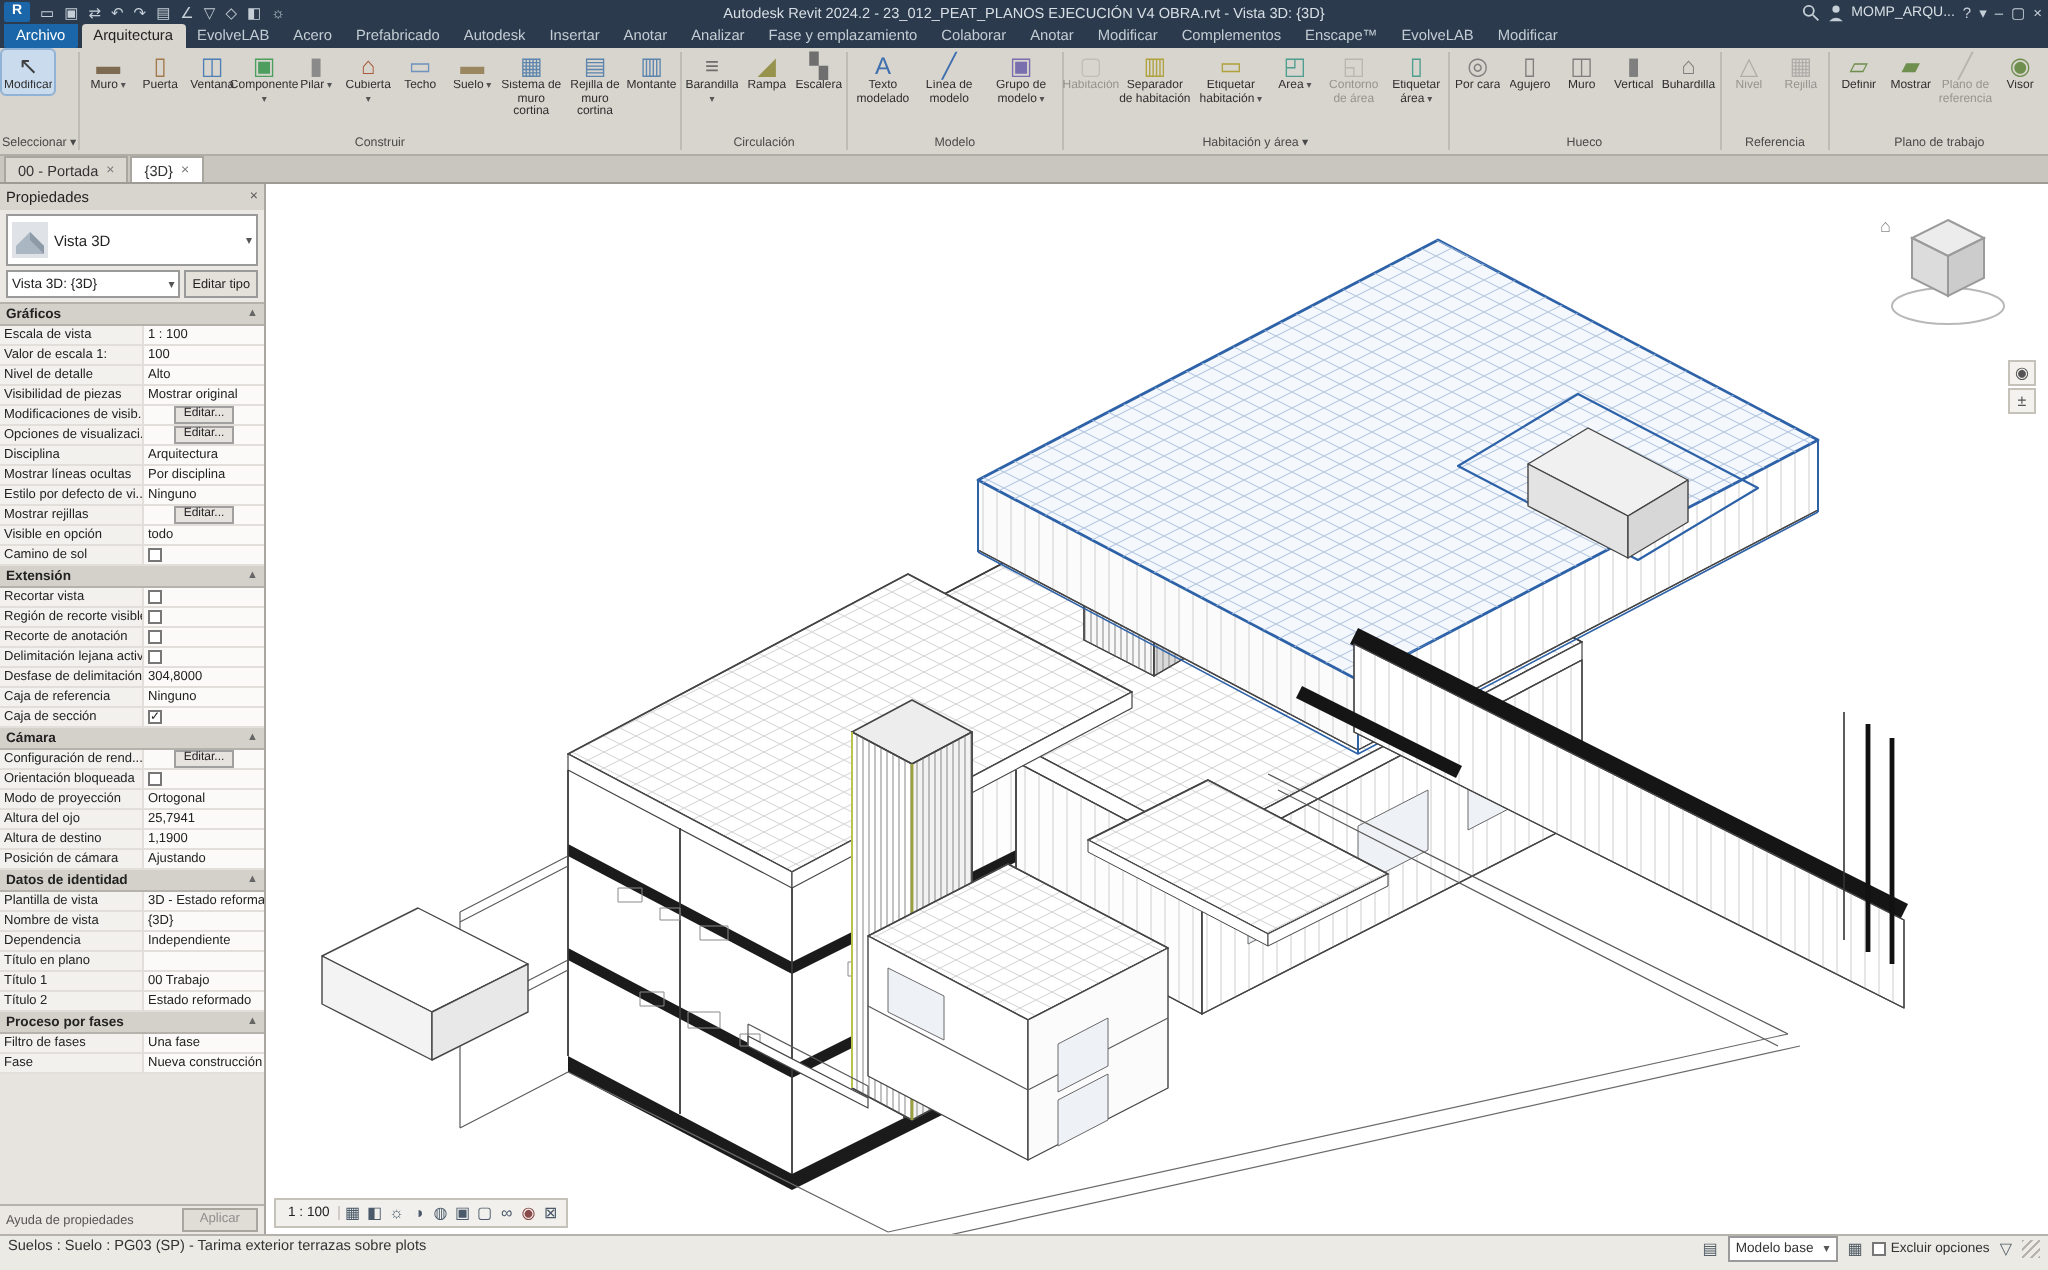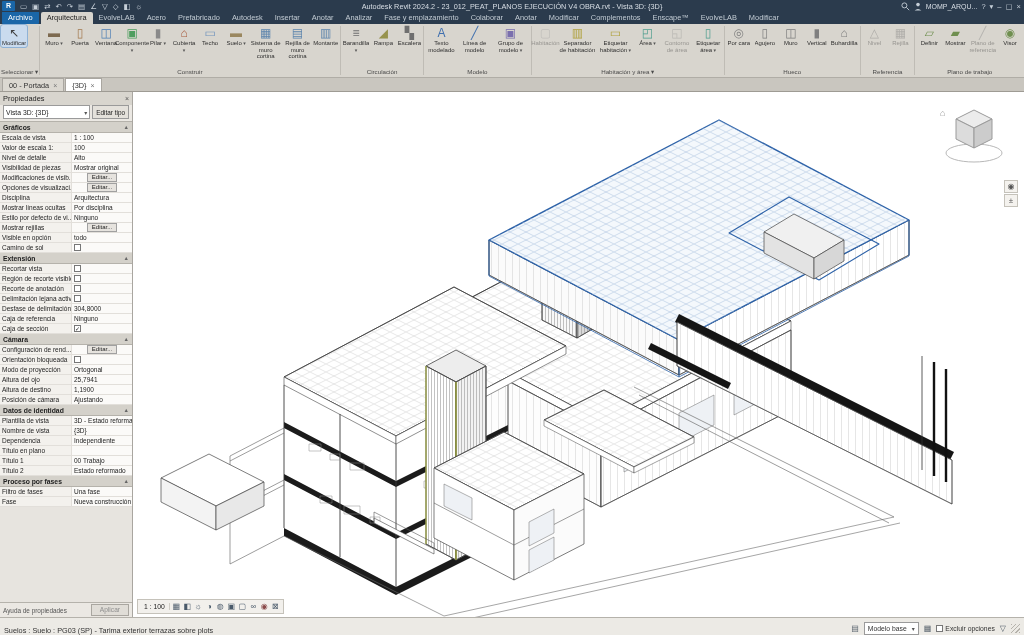--- a/index.html
+++ b/index.html
@@ -80,21 +80,21 @@
   .viewcube{position:absolute;right:14px;top:8px;width:72px;height:72px}
   .navbar{position:absolute;right:6px;top:88px;display:flex;flex-direction:column;gap:1px}
   .nbtn{width:14px;height:13px;background:#f4f2ee;border:1px solid #c5c2ba;font-size:8px;
         text-align:center;line-height:12px;color:#555;box-sizing:border-box}
   .vcb{position:absolute;left:3px;bottom:3px;height:13px;background:#f2f0ec;border:1px solid #c5c2ba;
        display:flex;align-items:center;font-size:7px;padding:0 2px;gap:1px}
   .vcb .sc{padding:0 4px;border-right:1px solid #d0cdc6;font-size:6.8px;white-space:nowrap}
   .vcbi{width:11px;text-align:center;font-size:8px}
   
   .statusbar{position:absolute;left:0;top:617px;width:100%;height:18px;background:#eceae5;
-             border-top:1px solid #b5b2ab;display:flex;align-items:flex-end;font-size:7.3px;color:#333;
+             border-top:1px solid #b5b2ab;display:flex;align-items:flex-start;font-size:7.3px;color:#333;
              padding:0 4px;gap:4px;box-sizing:border-box}
   .sb-right{margin-left:auto;display:flex;align-items:center;gap:5px}
   .sbi{font-size:8px}
   .sb-select{border:1px solid #9a9a9a;background:#fff;padding:0 3px;height:11px;line-height:10px;
              display:flex;gap:5px;font-size:6.8px;align-items:center}
   .sb-check{display:flex;align-items:center;gap:2px}
   .sb-cl{font-size:6.8px}
   .sb-grip{width:9px;height:9px;background:repeating-linear-gradient(135deg,#b5b2ab 0 1px,transparent 1px 3px)}
 </style>
 </head>
@@ -346,20 +346,29 @@
 
 <div id="doctabs" class="doctabs">
     <span class="dtab">00 - Portada<span class="x">×</span></span>
     <span class="dtab active">{3D}<span class="x">×</span></span>
   </div>
 
 <div class="props">
   <div class="phead">
     <span>Propiedades</span>
     <span class="x">×</span>
+  </div>
+  <div class="typesel">
+    <svg width="18" height="18" viewBox="0 0 18 18">
+      <rect width="18" height="18" fill="#dfe3e8"></rect>
+      <polygon points="2,12 9,5 16,12 16,16 2,16" fill="#aab6c2"></polygon>
+      <polygon points="9,5 16,12 16,16 9,9" fill="#8d9aa8"></polygon>
+    </svg>
+    <span>Vista 3D</span>
+    <span class="ddv">▾</span>
   </div>
   <div class="combo-row">
     <div class="combo">
       <span>Vista 3D: {3D}</span>
       <span class="ddv">▾</span>
     </div>
     <div class="etbtn">
       <span>Editar tipo</span>
     </div>
   </div>

